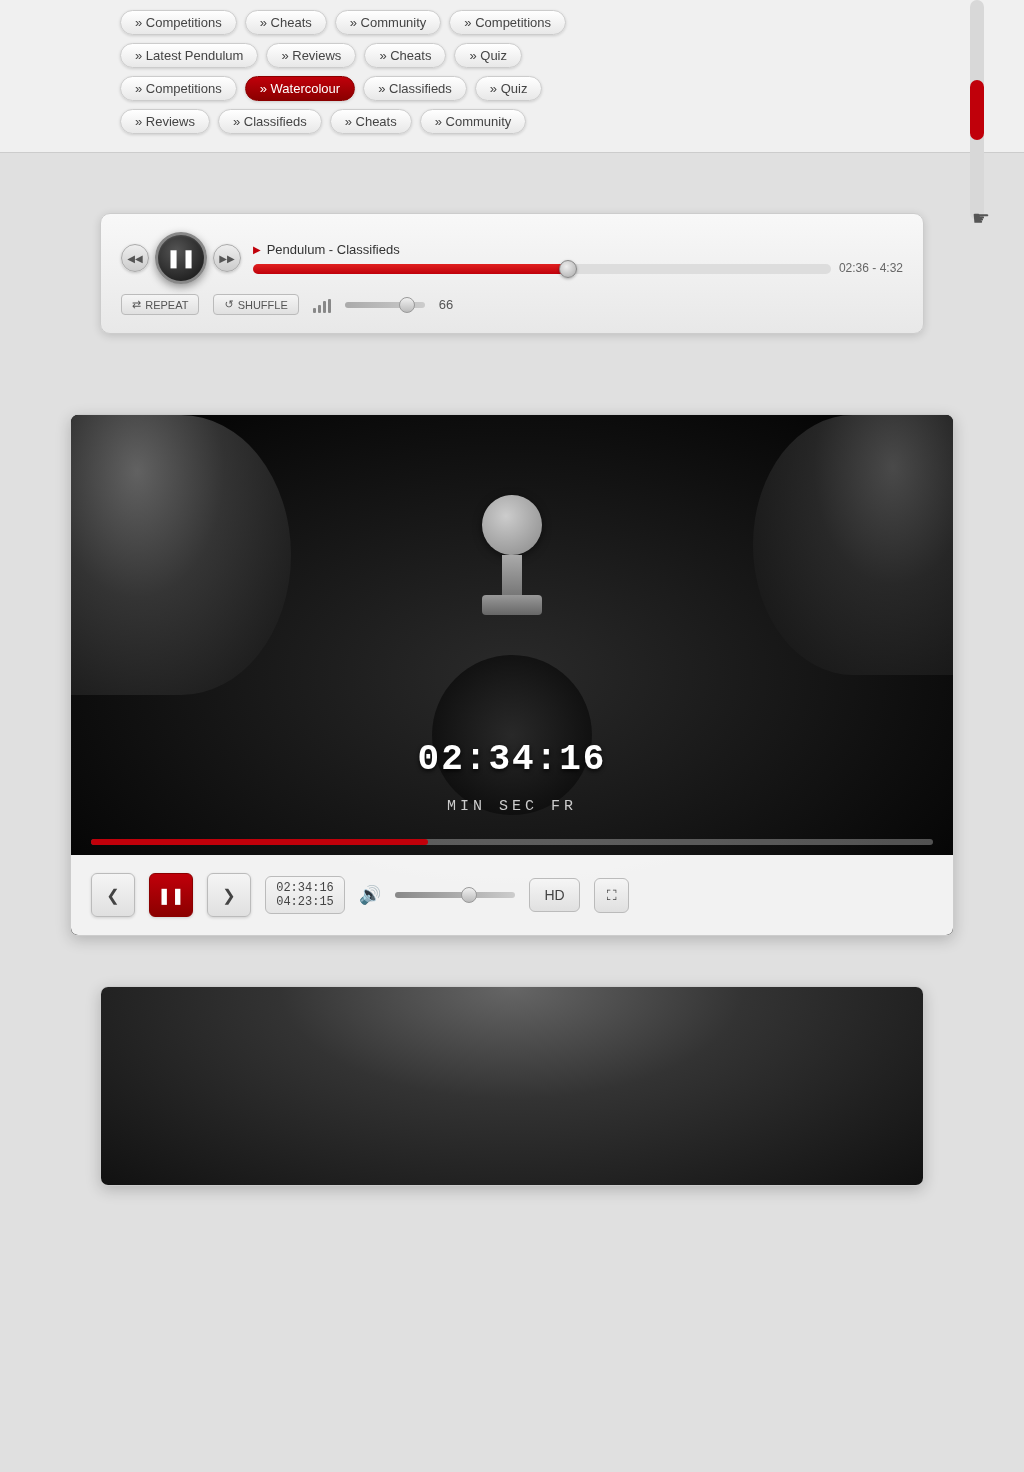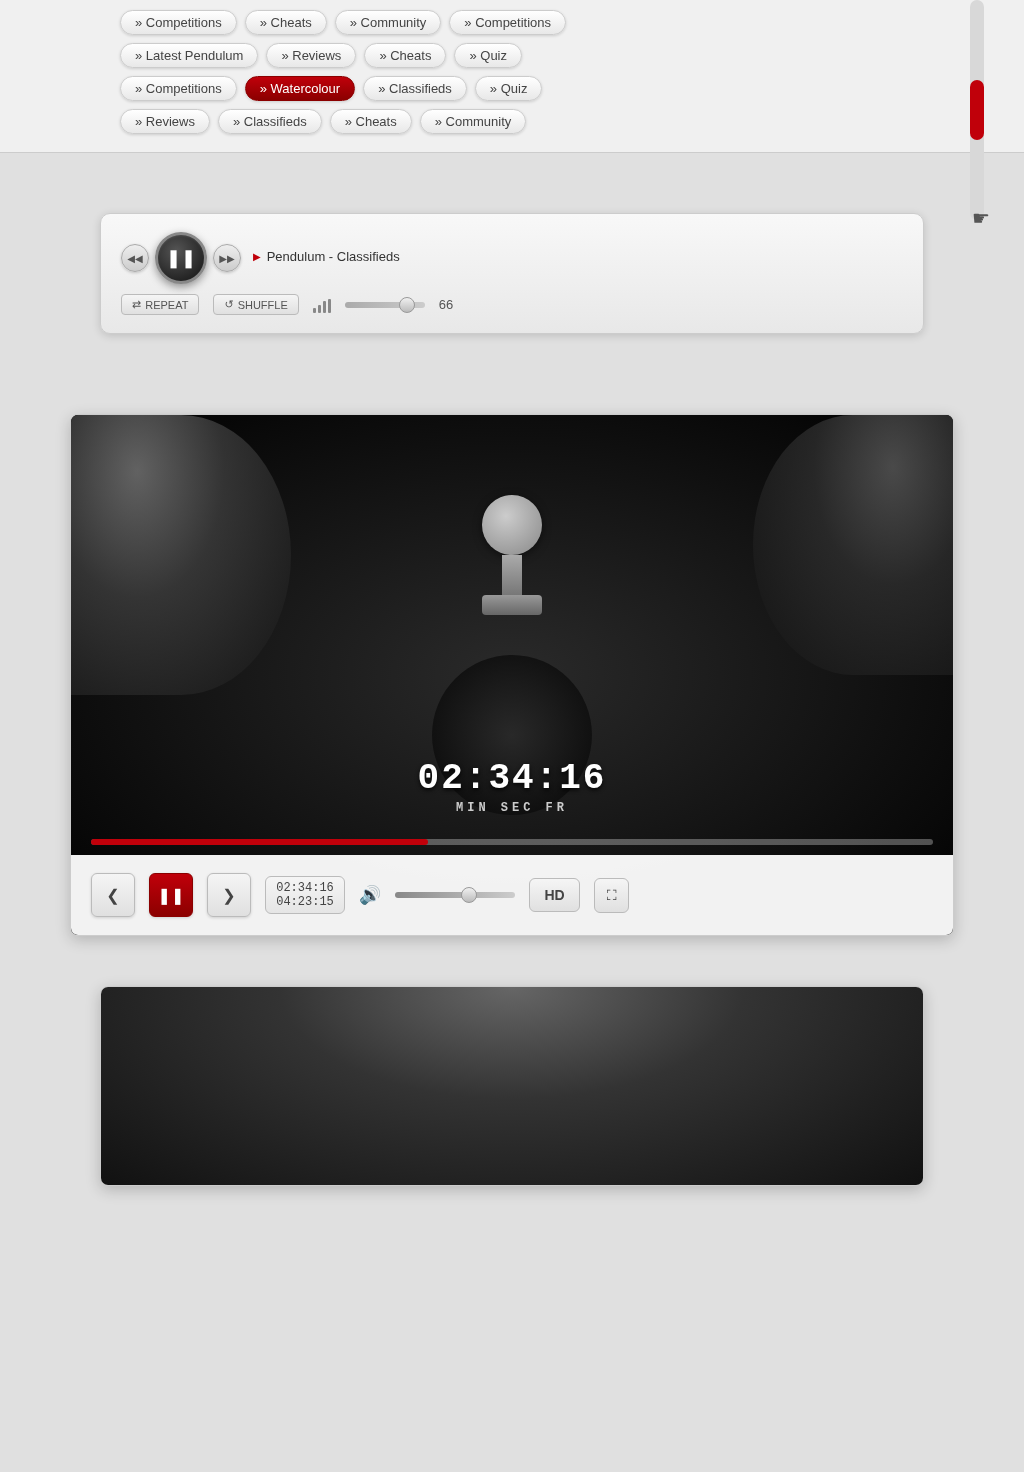--- a/index.html
+++ b/index.html
@@ -338,25 +338,24 @@
       color: #fff;
       font-family: 'Courier New', monospace;
     }
     .time-big {
       font-size: 36px;
       font-weight: bold;
       letter-spacing: 2px;
       text-shadow: 0 2px 4px rgba(0,0,0,0.8);
     }
     .time-labels {
-      font-size: 12px;
+      font-size: 15px;
       letter-spacing: 4px;
       color: #ccc;
-      margin-top: 2px;
-      font-weight: bold;
+      margin-top: 18px;
     }
 
     
     .video-progress {
       position: absolute;
       bottom: 90px;
       left: 20px;
       right: 20px;
       height: 6px;
       background: rgba(255,255,255,0.3);
@@ -441,21 +440,21 @@
       background: linear-gradient(to bottom, #f0f0f0, #bbb);
       border: 1px solid #999;
     }
 
     .vid-btn-hd {
       padding: 8px 14px;
       background: linear-gradient(to bottom, #f5f5f5, #e0e0e0);
       border: 1px solid #bbb;
       border-radius: 6px;
       font-size: 14px;
-      font-weight: bold;
+      font-weight: normal;
       color: #444;
       cursor: pointer;
     }
 
     .vid-btn-fullscreen {
       padding: 8px 12px;
       background: linear-gradient(to bottom, #f5f5f5, #e0e0e0);
       border: 1px solid #bbb;
       border-radius: 6px;
       font-size: 14px;
@@ -538,20 +537,31 @@
     <div class="player-controls">
       <div class="ctrl-btn">◀◀</div>
       <div class="play-pause-btn">❚❚</div>
       <div class="ctrl-btn">▶▶</div>
     </div>
 
     <div class="track-info">
       <div class="track-title">
         <span class="play-icon">▶</span>
         <span>Pendulum - Classifieds</span>
+      </div>
+      <div style="display:flex; align-items:center; gap:8px;">
+        <div class="progress-bar-container">
+          <div class="progress-bar-fill"></div>
+          <div class="progress-knob"></div>
+        </div>
+        <div class="time-display">
+          <span>02:36</span>
+          <span> - </span>
+          <span>4:32</span>
+        </div>
       </div>
     </div>
   </div>
 
   <div class="player-bottom">
     <div class="player-btn-small">
       <span>⇄</span>
       <span>REPEAT</span>
     </div>
     <div class="player-btn-small">

